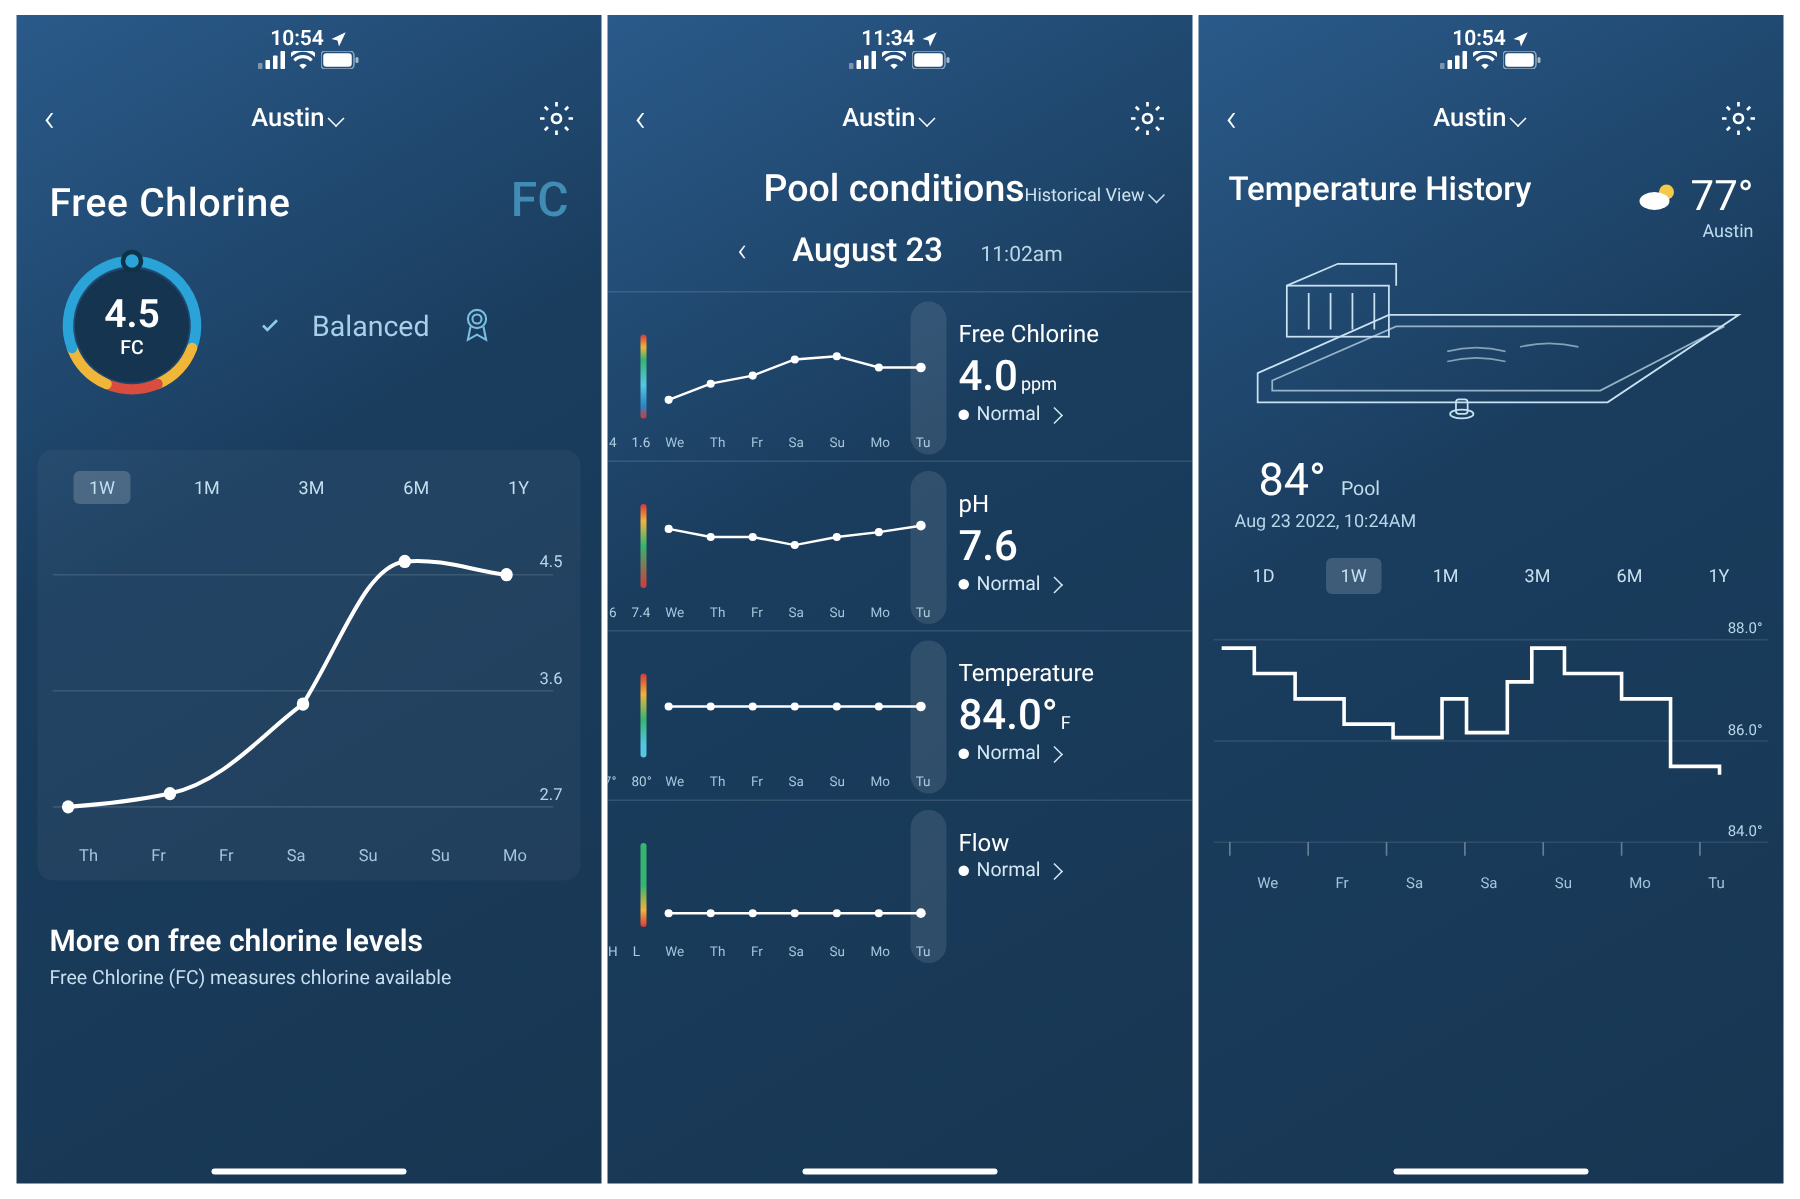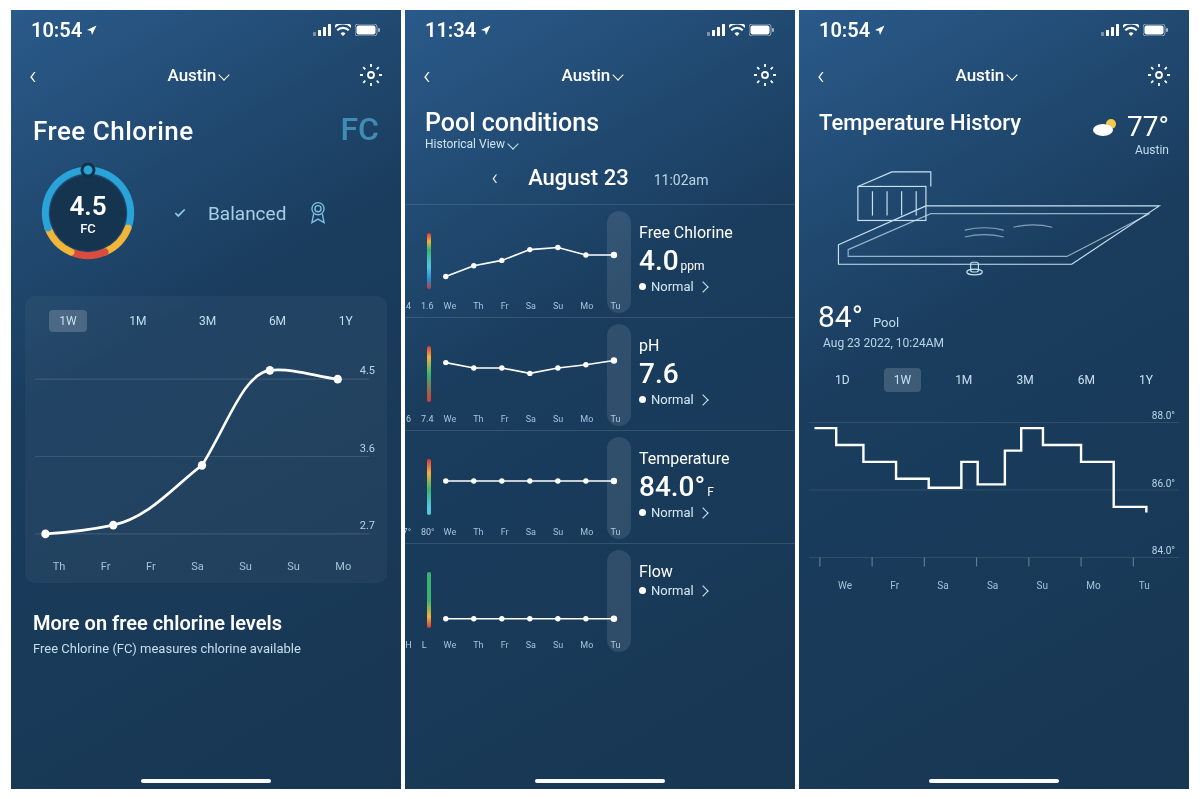--- a/index.html
+++ b/index.html
@@ -17,22 +17,23 @@
     background: linear-gradient(150deg, #2a5a8a 0%, #1a3d5e 40%, #173652 100%);
     position: relative;
     color: #fff;
     overflow: hidden;
   }
   .statusbar {
     display: flex;
     justify-content: space-between;
     align-items: center;
     padding: 8px 20px 4px;
-    font-size: 20px;
+    font-size: 14px;
     font-weight: 600;
+    flex-direction: column;
   }
   .statusbar .left { display: flex; align-items: center; gap: 4px; }
   .statusbar .right { display: flex; align-items: center; gap: 4px; }
   .navbar {
     display: flex;
     align-items: center;
     justify-content: space-between;
     padding: 14px 18px;
   }
   .nav-back { font-size: 26px; font-weight: 300; }
@@ -63,21 +64,21 @@
   .big-chart { position: relative; height: 210px; padding: 0 18px 0 10px;}
   .big-chart svg { width: 100%; height: 100%; }
   .yticks { position: absolute; right: 12px; top: 0; bottom: 24px; display: flex; flex-direction:column; justify-content: space-between; font-size: 11px; color: #b8d5e8; text-align:right; padding-top:18px;}
   .xticks { display: flex; justify-content: space-around; font-size: 11px; color: #a3c4da; padding: 4px 18px 4px 10px;}
   .xticks.small { font-size: 9px; padding: 2px 0 0;}
   .more { padding: 18px 22px; }
   .more h3 { font-size: 20px; font-weight: 600; margin-bottom: 6px; }
   .more p { font-size: 13px; color: #c8dfef; }
 
   
-  .s2-header { display: flex; justify-content: flex-end; align-items: baseline; padding: 4px 20px 10px; flex-direction: column; }
+  .s2-header { display: flex; justify-content: flex-end; align-items: baseline; padding: 4px 20px 10px; }
   .s2-title { font-size: 25px; font-weight: 500; }
   .hist-view { font-size: 12px; color: #cde3f0; display:flex; align-items:center; gap:4px;}
   .measured { text-align: center; font-size: 12px; font-weight: 600; letter-spacing: 1px; color: #d0e5f0; margin-top:6px;}
   .dateline { display: flex; align-items: baseline; justify-content: center; gap: 10px; padding: 4px 0 14px;}
   .dateline .arrow { font-size: 22px; margin-right: 20px; font-weight: 300;}
   .dateline .date { font-size: 22px; font-weight: 500; }
   .dateline .time { font-size: 14px; color: #bcd6e8; margin-left: 15px; }
   .metric-row {
     display: flex;
     align-items: stretch;
@@ -104,21 +105,21 @@
   .metric-status::before { content:''; width:7px; height:7px; background:#fff; border-radius:50%; display:inline-block;}
 
   
   .s3-header { display: flex; justify-content: space-between; align-items: flex-start; padding: 6px 20px 4px; gap: 28px; }
   .s3-title { font-size: 22px; font-weight: 500; }
   .weather { text-align: right; }
   .weather .temp { font-size: 28px; }
   .weather .loc { font-size: 12px; color: #c0dcf0; }
   .weather-row { display:flex; align-items: center; gap:6px; justify-content:flex-end;}
   .pool-illus { height: 130px; padding: 0 20px; position: relative; margin-top:6px;}
-  .pool-temp { padding: 2px 19px 0; display: flex; align-items: baseline; gap: 10px; }
+  .pool-temp { padding: 2px 40px 0; display: flex; align-items: baseline; gap: 10px; }
   .pool-temp .big { font-size: 30px; font-weight: 400; }
   .pool-temp .lbl { font-size: 13px; color: #c4dcec; }
   .pool-date { padding: 2px 24px 10px; font-size: 12px; color: #b8d6ea;}
   .s3-tabs { display: flex; justify-content: space-around; padding: 8px 14px; font-size: 12px; color: #c8e0f0;}
   .s3-tabs span { padding: 5px 10px; border-radius: 4px; }
   .s3-tabs span.active { background: rgba(255,255,255,0.16); }
   .s3-chart { position: relative; height: 180px; padding: 0 10px;}
   .s3-chart svg { width: 100%; height: 100%; }
   .s3-yticks { position: absolute; right: 14px; top: 10px; bottom: 24px; display: flex; flex-direction: column; justify-content: space-between; font-size: 10px; color:#b8d6ea; text-align:right;}
 

